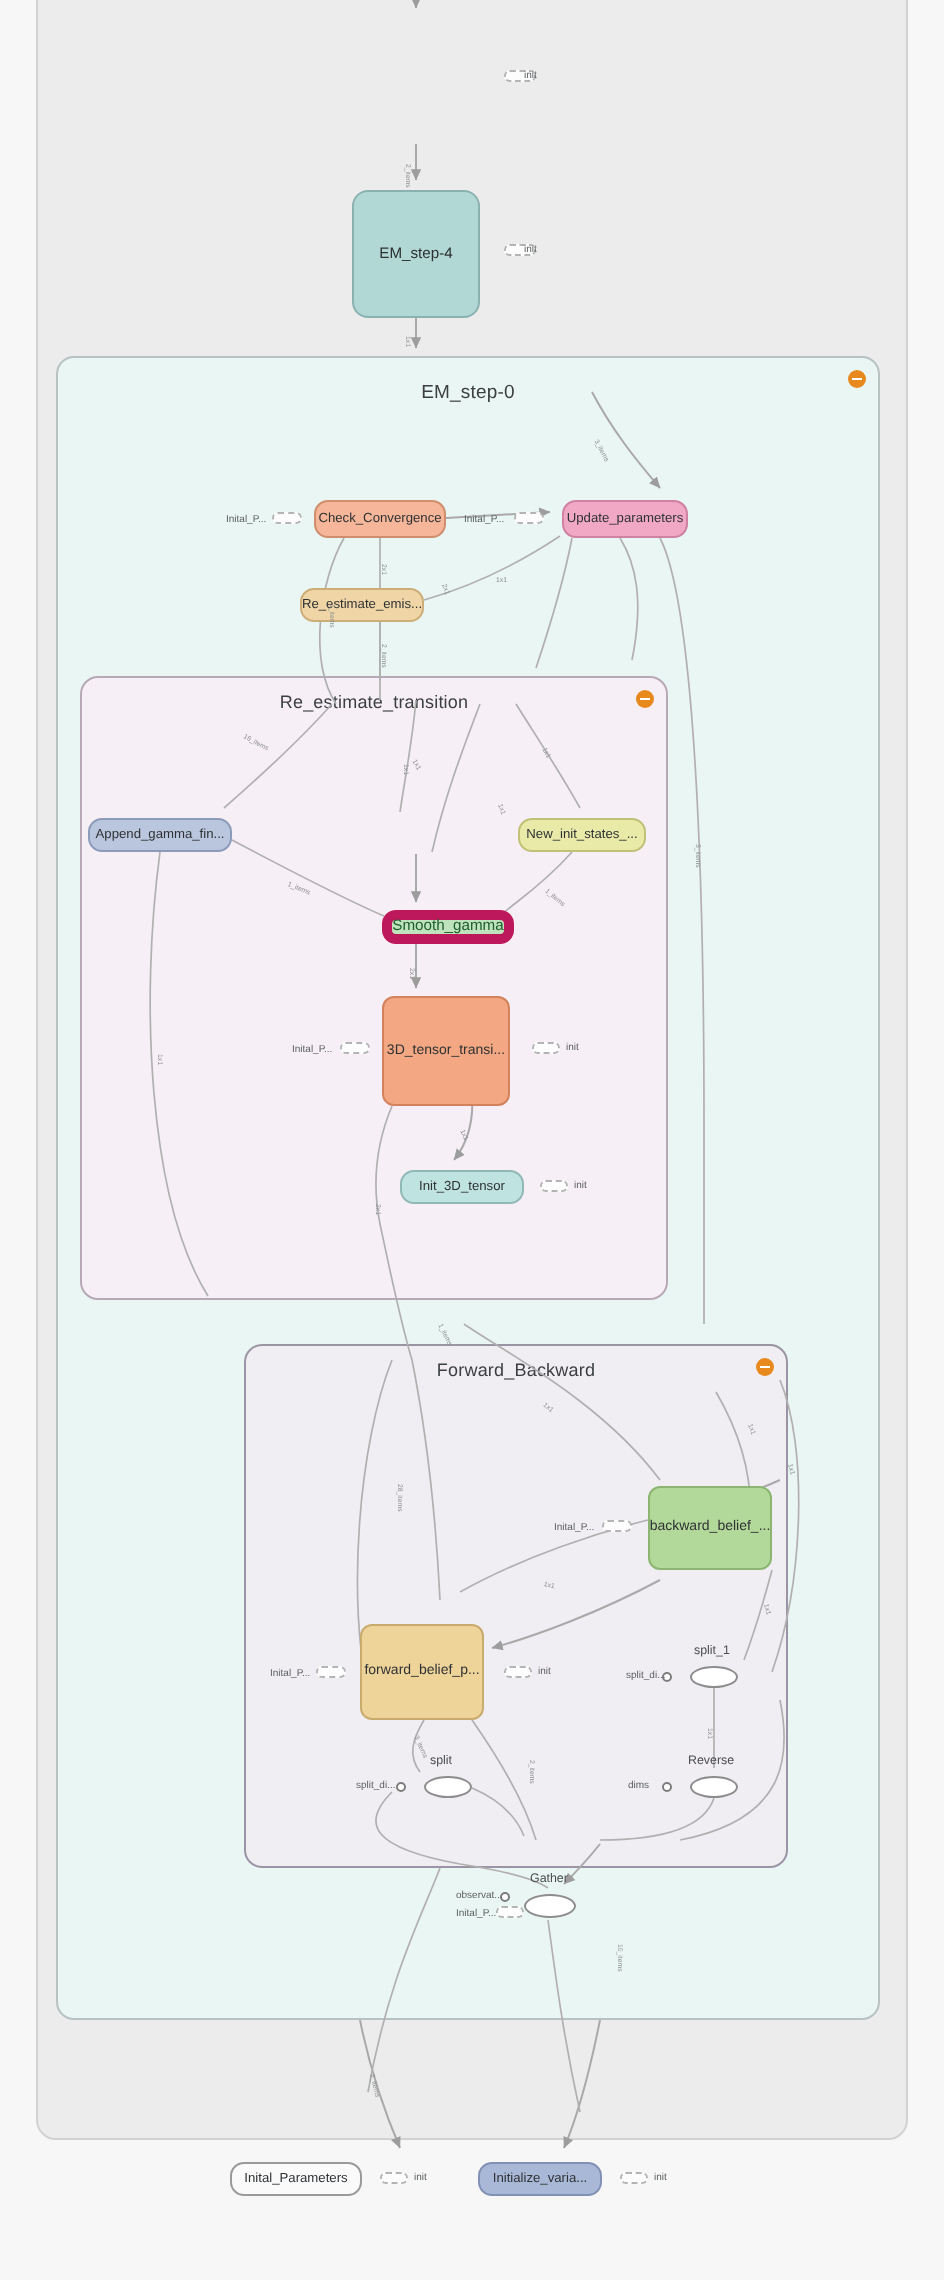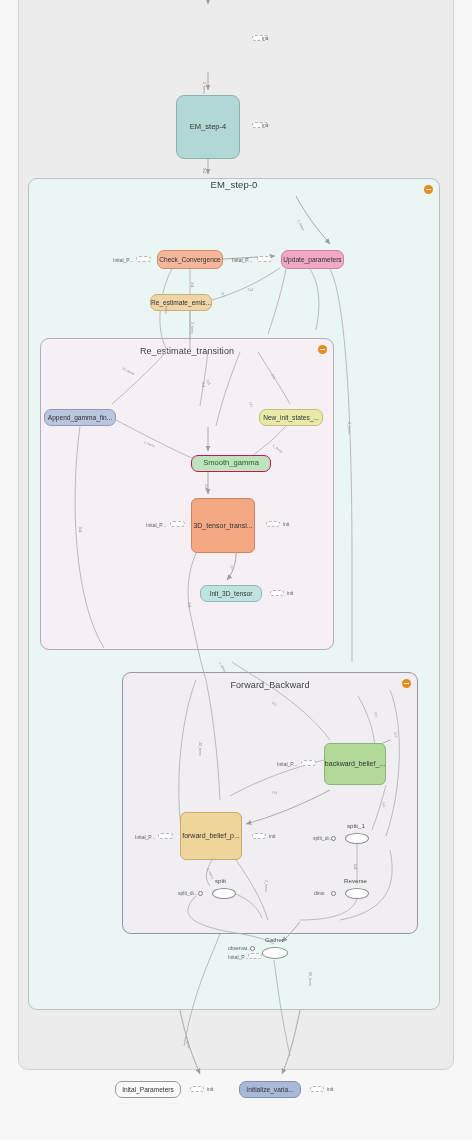--- a/index.html
+++ b/index.html
@@ -115,30 +115,30 @@
   }
 </style>
 </head>
 <body>
 
 <div id="stage">
 
   <div style="position:absolute;left:18px;top:-16px;width:436px;height:1086px;background:#ececec;border:1px solid #d2d2d2;border-radius:10px;z-index:1;"></div>
 
   <div class="grp" style="left:28px;top:178px;width:412px;height:832px;background:#eaf6f3;border-color:#b9c2c2;">
-    <div class="grp-title" style="top:0;">EM_step-0</div>
+    <div class="grp-title" style="top:12px;">EM_step-0</div>
     <div class="collapse" style="right:6px;top:6px;"></div>
   </div>
 
   <div class="grp" style="left:40px;top:338px;width:294px;height:312px;background:#f7eff6;border-color:#b7a9b5;z-index:3;">
     <div class="grp-title" style="top:7px;font-size:9px;">Re_estimate_transition</div>
     <div class="collapse" style="right:6px;top:6px;"></div>
   </div>
 
-  <div class="grp" style="left:122px;top:672px;width:296px;height:262px;background:#f1eef3;border-color:#9b94a3;z-index:3;text-decoration:underline;">
+  <div class="grp" style="left:122px;top:672px;width:272px;height:262px;background:#f1eef3;border-color:#9b94a3;z-index:3;text-decoration:underline;">
     <div class="grp-title" style="top:7px;font-size:9px;">Forward_Backward</div>
     <div class="collapse" style="right:6px;top:6px;"></div>
   </div>
 
   <svg id="wires" viewBox="0 0 472 1140">
     <defs>
       <marker id="ah" markerWidth="7" markerHeight="7" refX="5.4" refY="2.6" orient="auto">
         <path d="M0,0 L5.6,2.6 L0,5.2 z" fill="#9d9d9d"></path>
       </marker>
       <marker id="ahs" markerWidth="5" markerHeight="5" refX="3.8" refY="1.9" orient="auto">
@@ -225,21 +225,21 @@
   </div>
 
   <div class="node pill" style="left:44px;top:409px;width:72px;height:17px;background:#bac6de;border:1px solid #8c9bba;">
     <span>Append_gamma_fin...</span>
   </div>
 
   <div class="node pill" style="left:259px;top:409px;width:64px;height:17px;background:#e9eaa8;border:1px solid #c0c177;">
     <span>New_init_states_...</span>
   </div>
 
-  <div class="node pill" style="left:191px;top:455px;width:80px;height:17px;background:#bfe3bd;border:1px solid #be185d;font-size:7.6px;color:#1e5e2c;">
+  <div class="node pill" style="left:191px;top:455px;width:66px;height:17px;background:#bfe3bd;border:5px solid #be185d;font-size:7.6px;color:#1e5e2c;">
     <span>Smooth_gamma</span>
   </div>
 
   <div class="node big2" style="left:191px;top:498px;width:64px;height:55px;background:#f3a883;border:1px solid #d2835e;">
     <span>3D_tensor_transi...</span>
   </div>
   <div class="port-label" style="left:146px;top:522px;">Inital_P...</div>
   <div class="port-pill" style="left:170px;top:521px;width:15px;"></div>
   <div class="port-pill" style="left:266px;top:521px;width:14px;"></div>
   <div class="port-label" style="left:283px;top:521px;">init</div>

